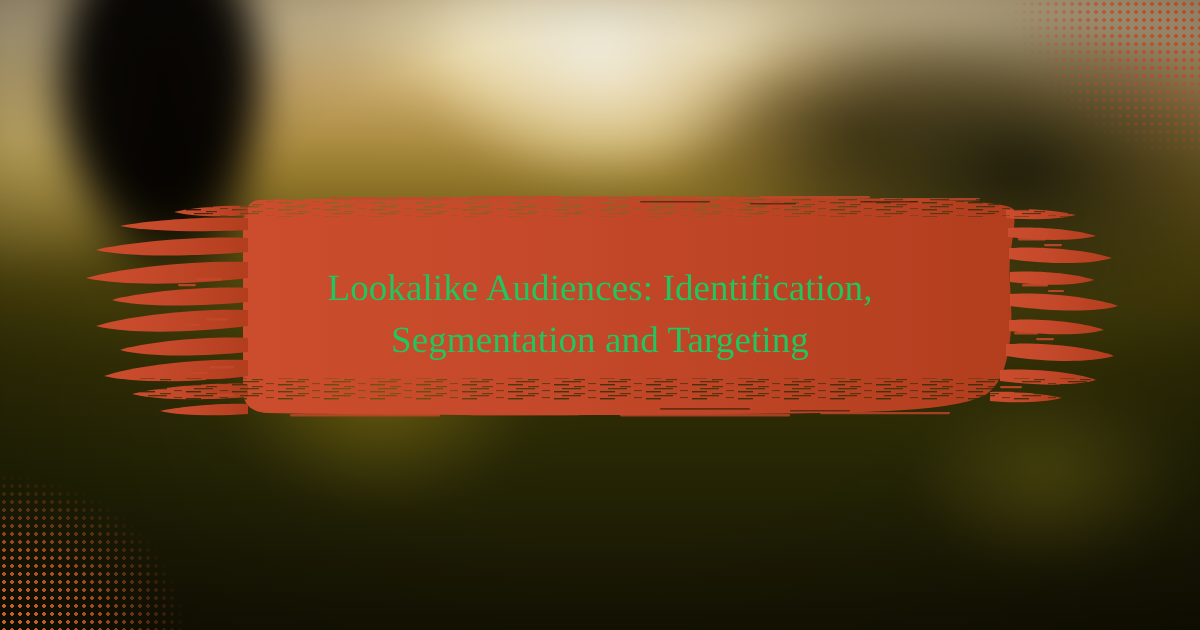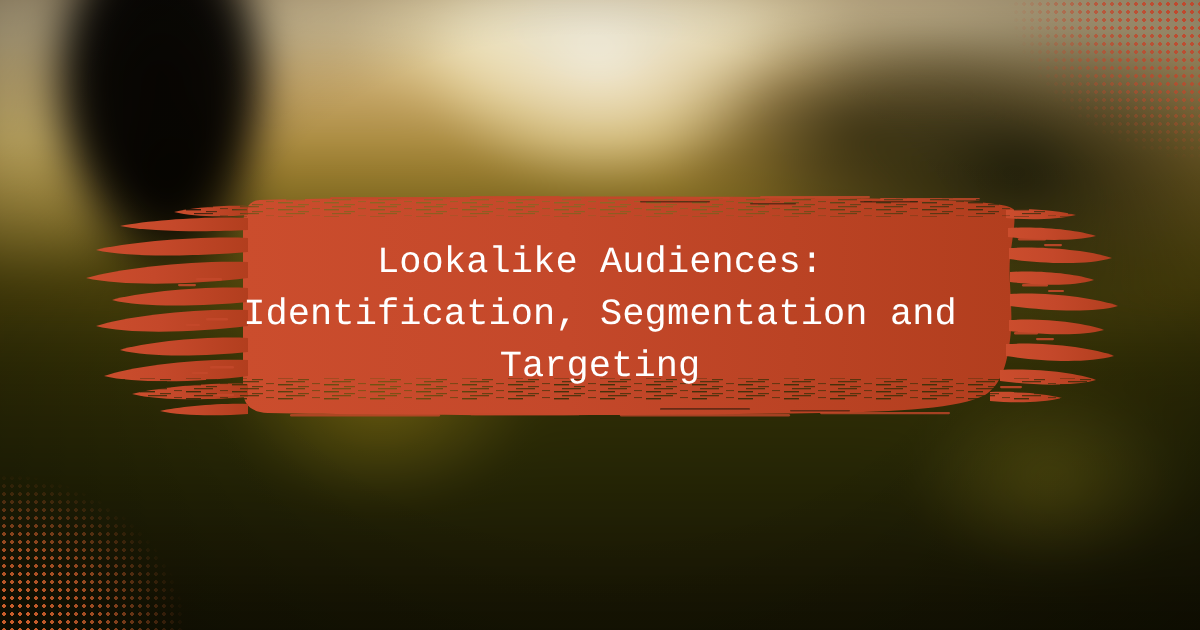--- a/index.html
+++ b/index.html
@@ -113,22 +113,22 @@
     width: 1200px;
     height: 630px;
     display: flex;
     align-items: center;
     justify-content: center;
     pointer-events: none;
   }
   .title {
     width: 720px;
     text-align: center;
-    color: #ffffff;
-    font-family: Liberation Mono, monospace;
+    color: #22c55e;
+    font-family: Liberation Serif, serif;
     font-size: 37px;
     font-weight: 400;
     line-height: 52px;
     letter-spacing: 0.1px;
     margin: 12px;
     padding: 0;
     text-rendering: geometricPrecision;
   }
 </style>
 </head>

